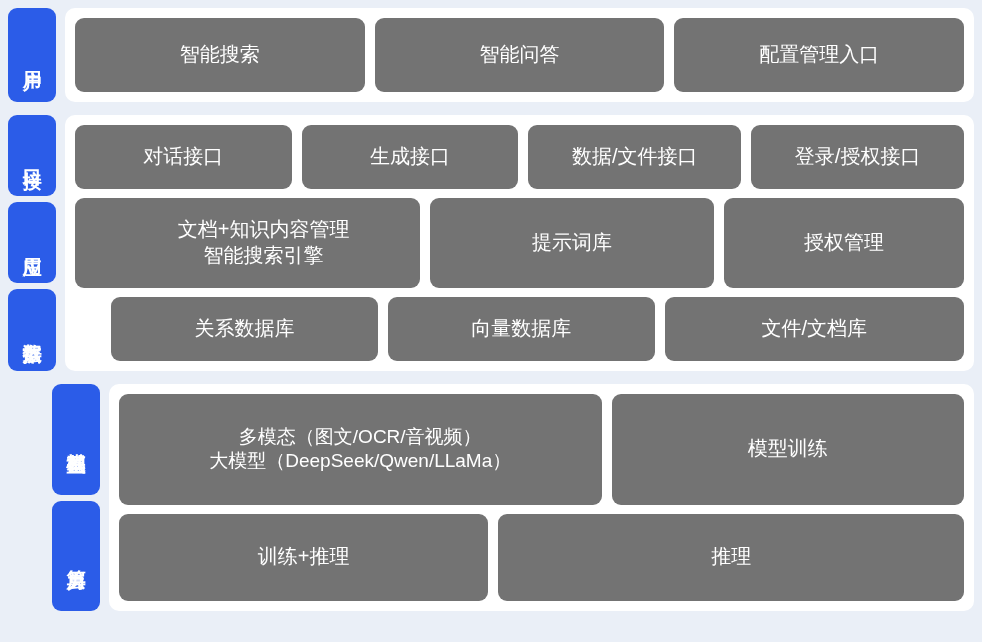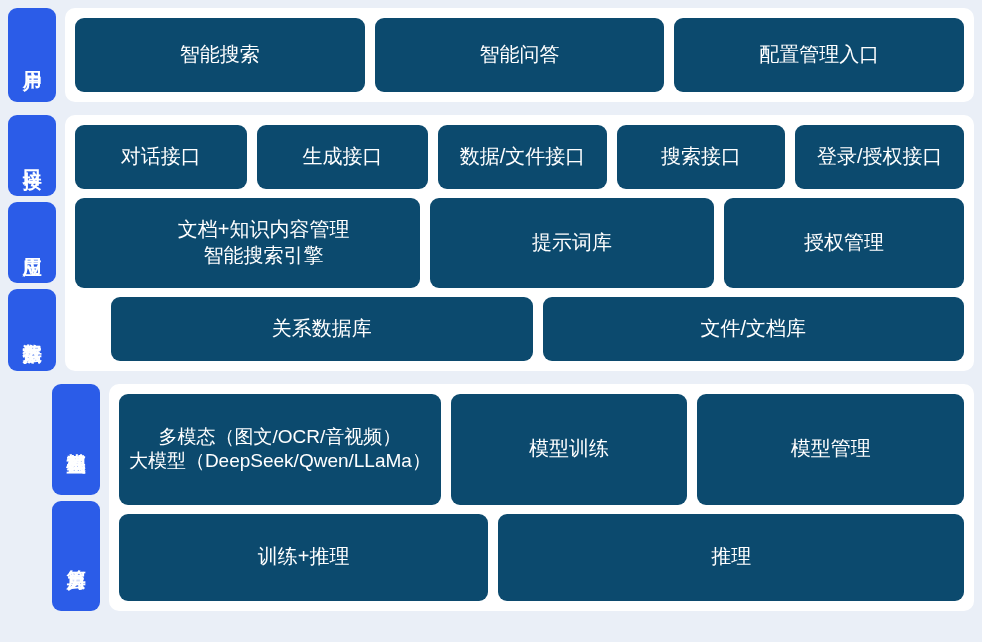--- a/index.html
+++ b/index.html
@@ -72,21 +72,21 @@
     gap: 9px;
   }
 
   .row {
     display: flex;
     gap: 10px;
     flex: 1 1 auto;
   }
 
   .box {
-    background: #0c4a6e;
+    background: #737373;
     border-radius: 9px;
     color: #ffffff;
     display: flex;
     align-items: center;
     justify-content: center;
     text-align: center;
     font-size: 20px;
     line-height: 1.28;
     padding: 6px 8px;
     user-select: none;
@@ -150,51 +150,50 @@
       <div class="layer-tab">接口</div>
       <div class="layer-tab">应用</div>
       <div class="layer-tab">数据层</div>
     </div>
     <div class="card">
 
       <div class="row" id="row-interface">
         <div class="box">对话接口</div>
         <div class="box">生成接口</div>
         <div class="box">数据/文件接口</div>
-        <div class="box">搜索接口</div>
         <div class="box">登录/授权接口</div>
       </div>
 
       <div class="row" id="row-application">
         <div class="box">文档+知识内容管理
 智能搜索引擎</div>
         <div class="box">提示词库</div>
         <div class="box">授权管理</div>
       </div>
 
       <div class="row" id="row-data">
         <div class="box">关系数据库</div>
+        <div class="box">向量数据库</div>
         <div class="box">文件/文档库</div>
       </div>
 
     </div>
   </div>
 
   <div class="section" id="section-foundation">
     <div class="rail">
       <div class="layer-tab">基础模型</div>
       <div class="layer-tab">算力层</div>
     </div>
     <div class="card">
 
       <div class="row" id="row-model">
         <div class="box">多模态（图文/OCR/音视频）
 大模型（DeepSeek/Qwen/LLaMa）</div>
         <div class="box">模型训练</div>
-        <div class="box">模型管理</div>
       </div>
 
       <div class="row" id="row-compute">
         <div class="box">训练+推理</div>
         <div class="box">推理</div>
       </div>
 
     </div>
   </div>
 

